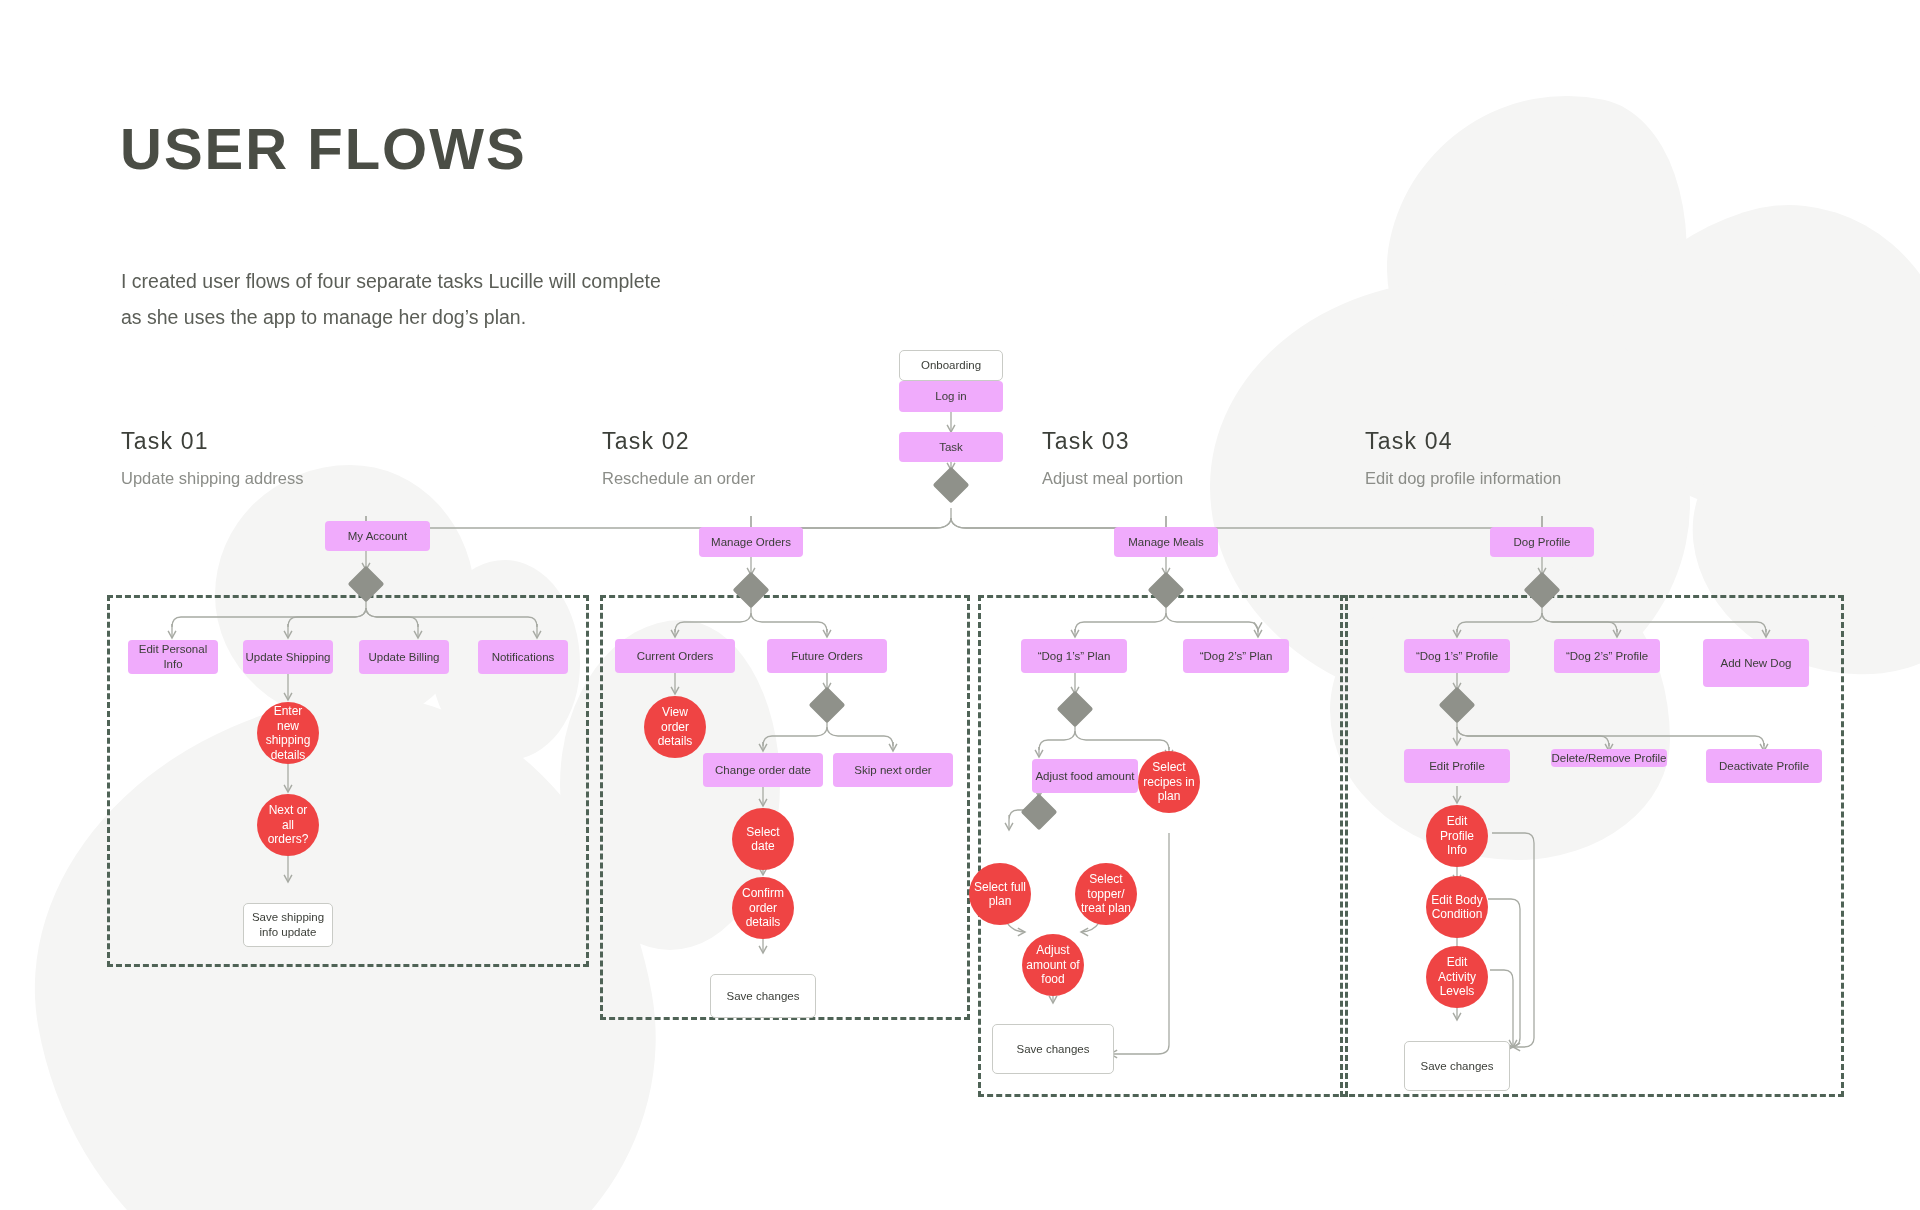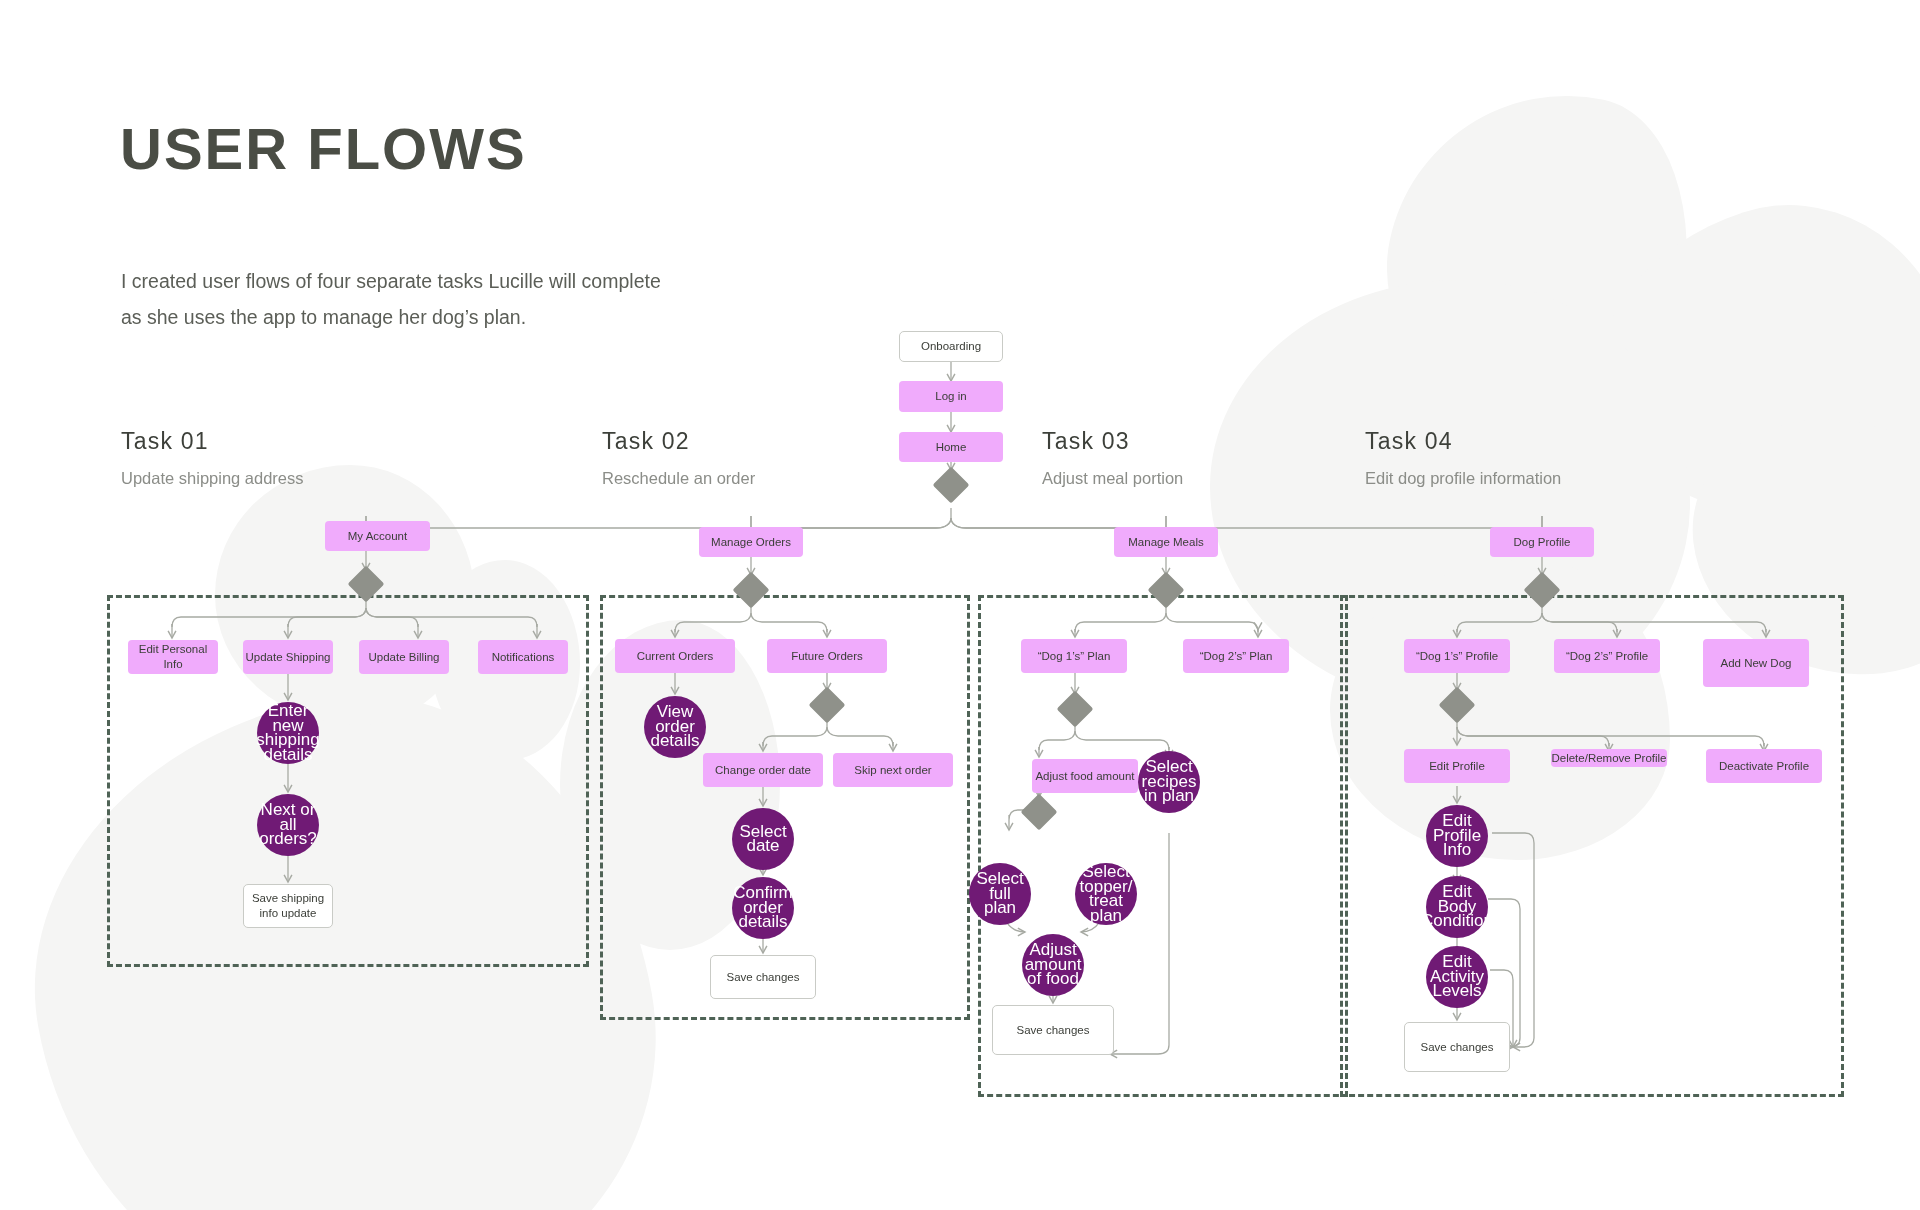--- a/index.html
+++ b/index.html
@@ -59,25 +59,25 @@
   .node {
     position:absolute; z-index:4;
     display:flex; align-items:center; justify-content:center; text-align:center;
     font-size:11.5px; line-height:15px;
   }
   .node.rect {
     background:#f0abfc; color:#3b3e38; border-radius:4px;
   }
   .node.white {
     background:#ffffff; color:#3b3e38;
-    border:1px solid #c9cbc6; border-radius:5px;
+    border:1px solid #c9cbc6; border-radius:5px;margin-top:19px;
   }
   .node.circle {
-    background:#701a75; color:#ffffff; border-radius:50%;
-    font-size:17px; line-height:14.5px; padding:4px;
+    background:#ef4444; color:#ffffff; border-radius:50%;
+    font-size:12px; line-height:14.5px; padding:4px;
   }
   .node.diamond {
     background:#8f918a; width:26px; height:26px;
     transform:rotate(45deg); border-radius:2px;
   }
 </style>
 </head>
 <body>
 
 <div id="page">
@@ -267,21 +267,21 @@
 
     <g fill="none" stroke="#a7aaa3" stroke-width="1.3" marker-end="url(#ah)">
       <path d="M1492,833 L1525,833 C1531,833 1534,837 1534,843 L1534,1038 C1534,1044 1530,1047 1523,1047 L1513,1047"></path>
       <path d="M1488,899 L1511,899 C1517,899 1520,903 1520,909 L1520,1038 C1520,1044 1516,1047 1509,1047 L1513,1047"></path>
       <path d="M1490,970 L1504,970 C1510,970 1513,974 1513,980 L1513,1038 C1513,1044 1513,1047 1513,1047"></path>
     </g>
   </svg>
 
   <div class="node white" style="left:899px; top:331px; width:104px; height:31px;">Onboarding</div>
   <div class="node rect" style="left:899px; top:381px; width:104px; height:31px;">Log in</div>
-  <div class="node rect" style="left:899px; top:432px; width:104px; height:30px;">Home</div>
+  <div class="node rect" style="left:899px; top:432px; width:104px; height:30px;">Task</div>
   <div class="node diamond" style="left:938px; top:472px;"></div>
 
   <div class="node rect" style="left:314px; top:521px; width:105px; height:30px;margin-left:11px;">My Account</div>
   <div class="node diamond" style="left:353px; top:571px;"></div>
 
   <div class="node rect" style="left:128px; top:640px; width:90px; height:34px;">Edit Personal Info</div>
   <div class="node rect" style="left:243px; top:640px; width:90px; height:34px;">Update Shipping</div>
   <div class="node rect" style="left:359px; top:640px; width:90px; height:34px;">Update Billing</div>
   <div class="node rect" style="left:478px; top:640px; width:90px; height:34px;">Notifications</div>
 

